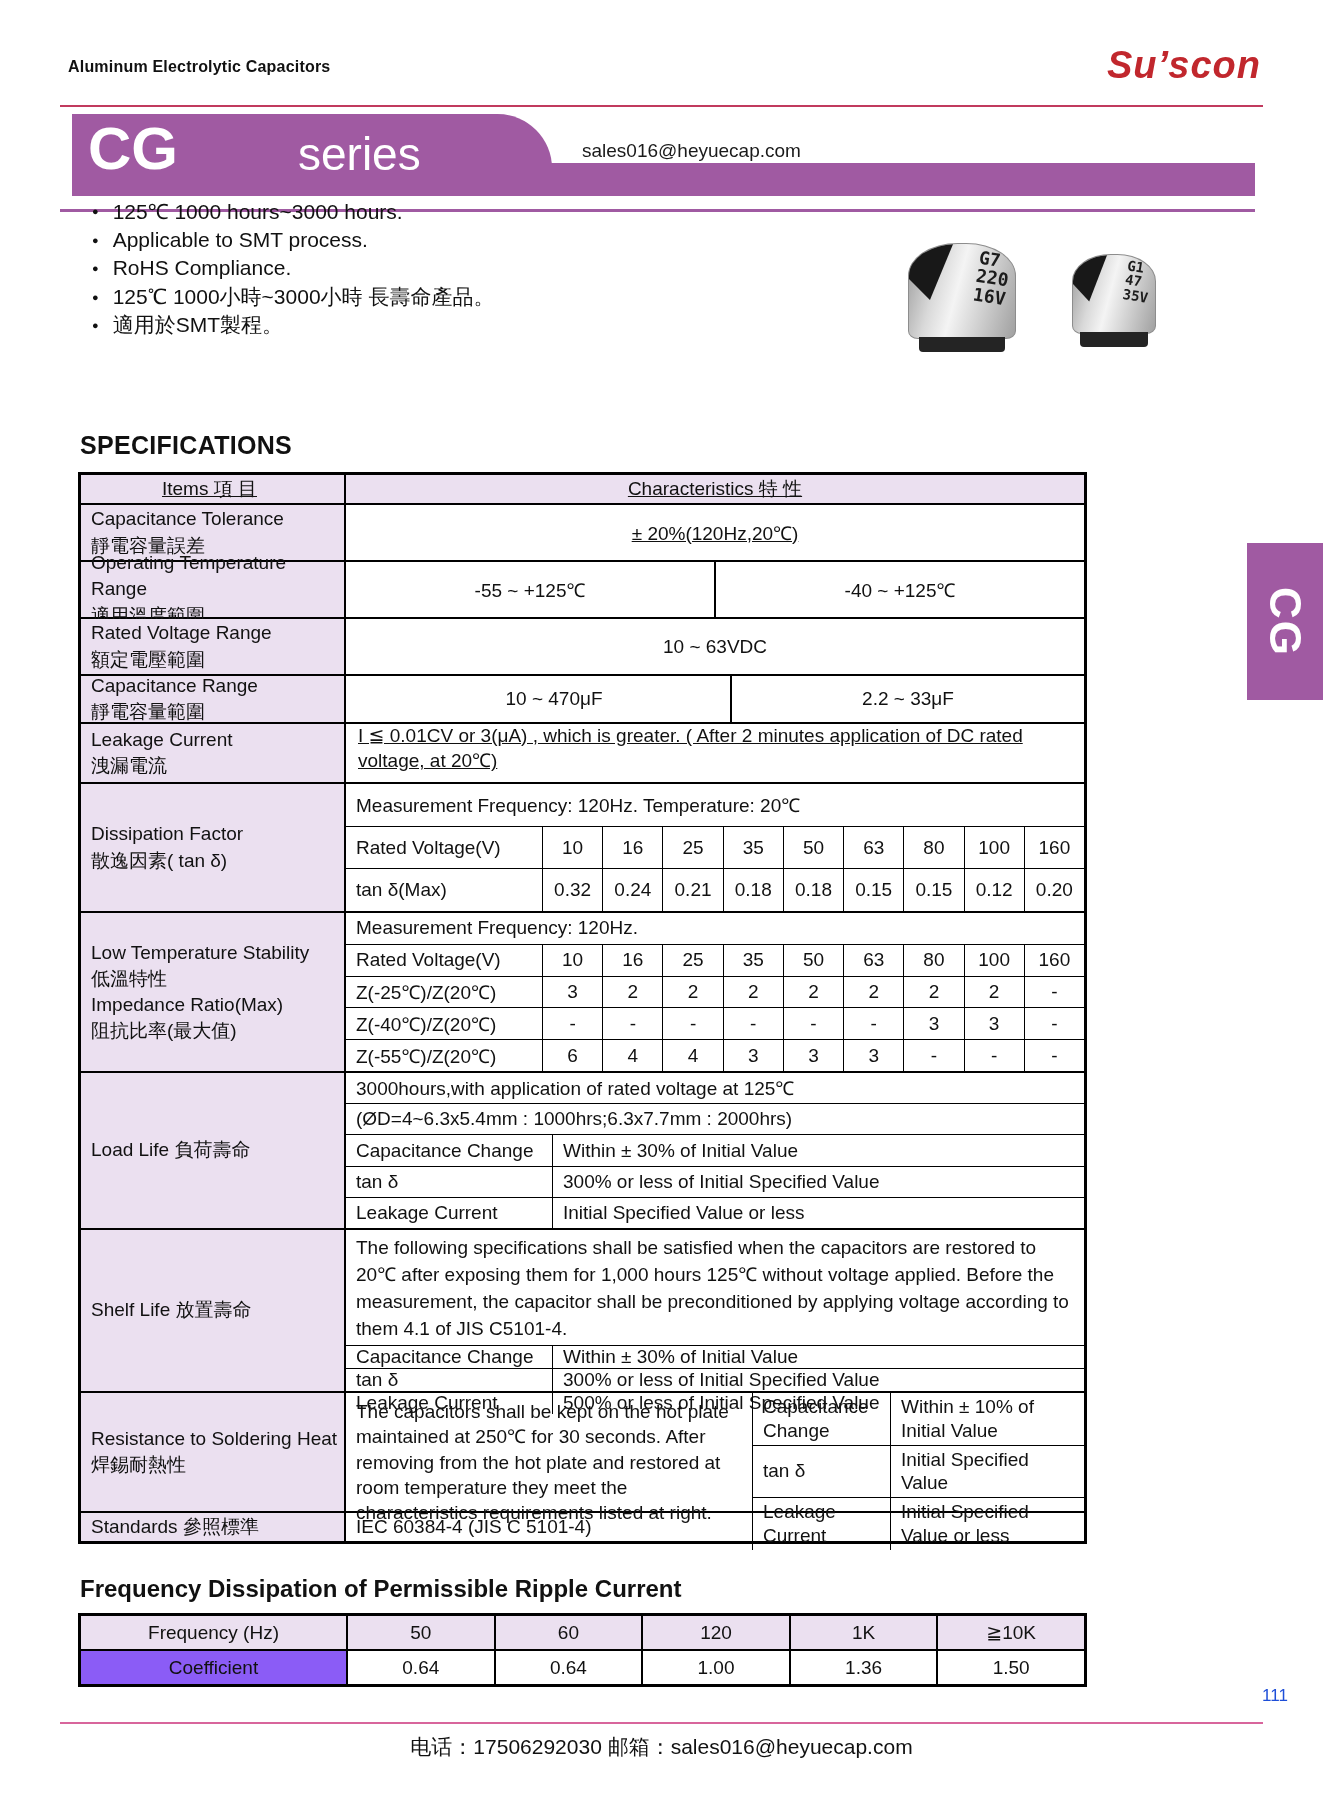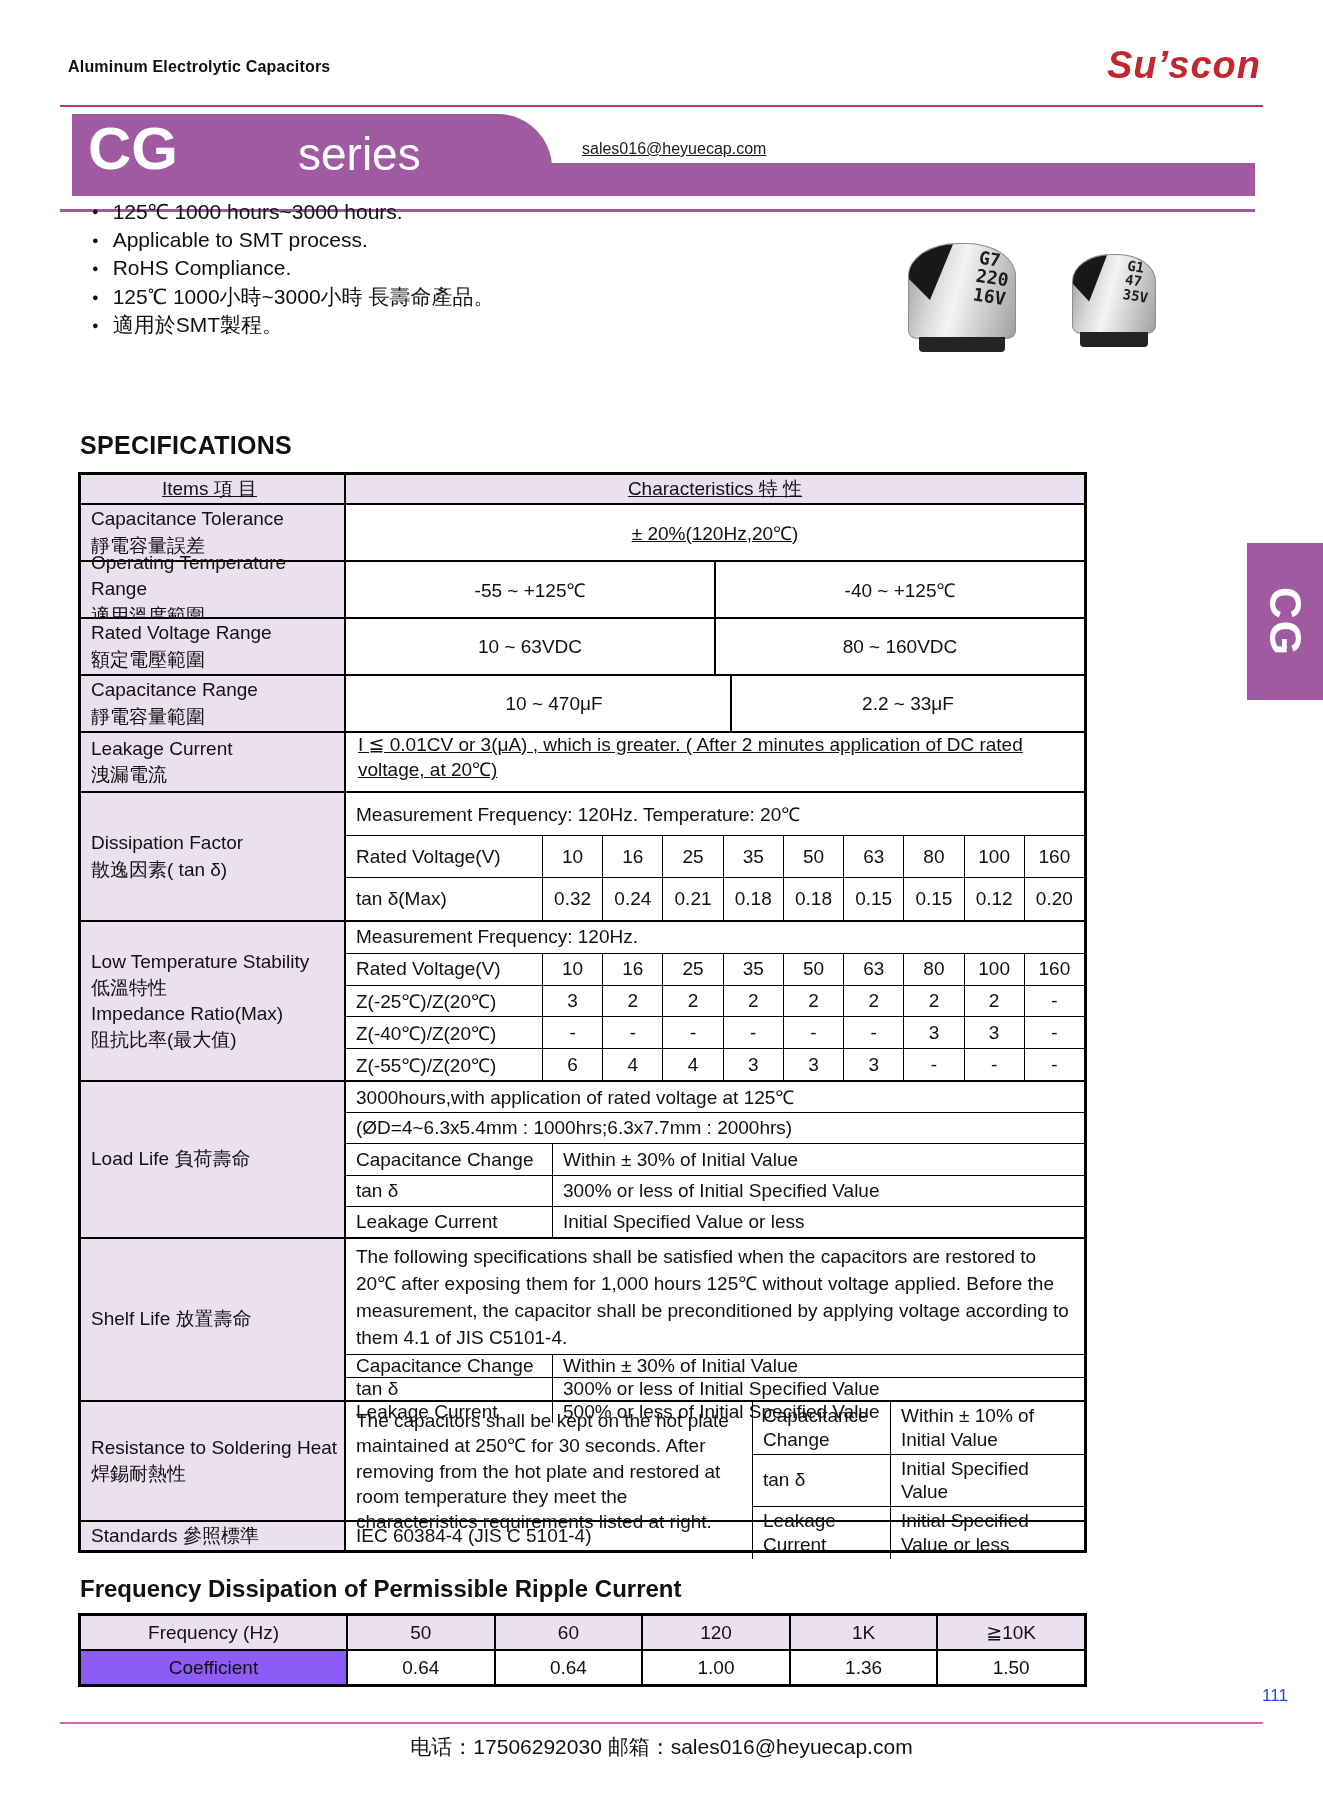--- a/index.html
+++ b/index.html
@@ -11,21 +11,21 @@
   
   .doc-title{left:68px;top:58px;font-size:16px;font-weight:bold;letter-spacing:.2px;}
   .brand{right:62px;top:44px;font-size:38px;font-weight:bold;font-style:italic;color:#c1272d;letter-spacing:1px;}
   .header-rule{left:60px;top:105px;width:1203px;height:2px;background:#c13a5e;}
   
   .banner-shape{left:72px;top:114px;width:480px;height:82px;background:#a05aa2;border-radius:0 55px 28px 0;}
   .banner-bar{left:72px;top:163px;width:1183px;height:33px;background:#a05aa2;}
   .banner-underline{left:60px;top:209px;width:1195px;height:3px;background:#a05aa2;}
   .banner-cg{left:88px;top:119px;font-size:60px;font-weight:bold;color:#fff;line-height:1;}
   .banner-series{left:298px;top:131px;font-size:46px;color:#fff;line-height:1;}
-  .banner-email{left:582px;top:140px;font-size:16px;color:#1a1a1a;text-decoration:underline;}
+  .banner-email{left:582px;top:140px;font-size:19px;color:#1a1a1a;}
   
   .features{left:88px;top:197px;list-style:none;margin:0;padding:0;font-size:21px;}
   .features li{height:28.5px;display:flex;align-items:center;}
   .features li::before{content:"●";font-size:11px;margin:0 14px 0 4px;color:#111;}
   
   .cap{position:absolute;}
   .cap-body{position:relative;overflow:hidden;border:1px solid #8d8d8d;
     background:linear-gradient(105deg,#9a9a9a 0%,#d9d9d9 28%,#f4f4f4 46%,#cfcfcf 70%,#a0a0a0 100%);
     border-radius:46% 46% 10px 10px / 34% 34% 8px 8px;}
   .cap-wedge{position:absolute;left:0;top:0;width:52%;height:62%;background:#181818;
@@ -160,26 +160,25 @@
   </div>
 
   <div class="srow" style="height:57px;">
     <div class="cA">
       <div>Rated Voltage Range</div>
       <div>額定電壓範圍</div>
     </div>
     <div class="cB">
         <div class="vhalf">
       <div class="half">10 ~ 63VDC</div>
-      <div class="half">80 ~ 160VDC</div>
-    </div>
-      </div>
-  </div>
-
-  <div class="srow" style="height:57px;gap:32px;">
+    </div>
+      </div>
+  </div>
+
+  <div class="srow" style="height:48px;gap:32px;">
     <div class="cA">
       <div>Capacitance Range</div>
       <div>靜電容量範圍</div>
     </div>
     <div class="cB">
         <div class="vhalf">
       <div class="half">10 ~ 470μF</div>
       <div class="half">2.2 ~ 33μF</div>
     </div>
       </div>

